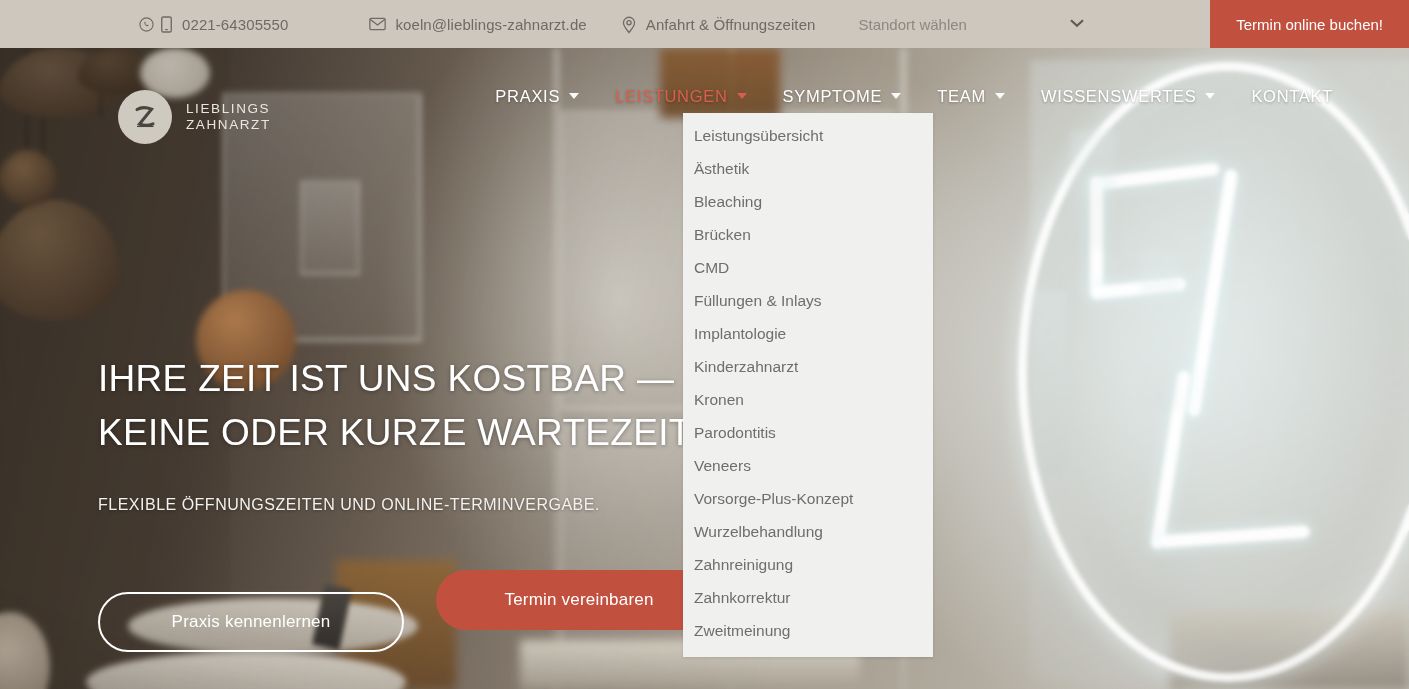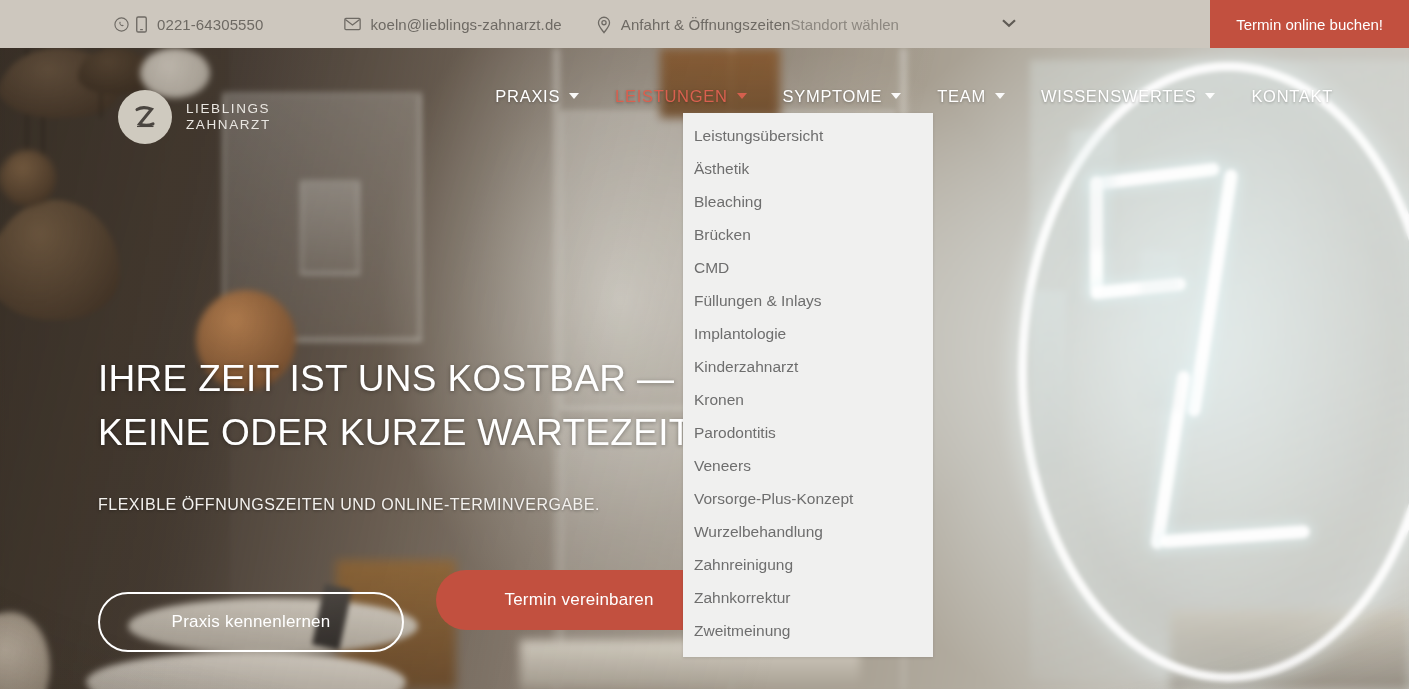--- a/index.html
+++ b/index.html
@@ -102,26 +102,27 @@
   }
 
   
   .topbar {
     position: absolute; left: 0; top: 0; width: 1409px; height: 48px;
     background: #cdc7be;
     display: flex; align-items: center;
     z-index: 40;
     font-size: 15px;
     color: #6a6660;
+    padding-left: 25px;
   }
   .topbar-inner { display: flex; align-items: center; flex: 1; height: 100%; padding-left: 113px; }
   .tb-item { display: flex; align-items: center; gap: 9px; color: #6e6a64; white-space: nowrap; }
   .tb-item.phone { margin-right: 81px; }
   .tb-item.mail  { margin-right: 34px; }
-  .tb-item.route { }
+  .tb-item.route { margin-right: 43px; }
   .tb-icons { display: flex; align-items: center; gap: 5px; }
   .tb-text { font-size: 15px; letter-spacing: 0.1px; }
 
   .loc-select {
     display: flex; align-items: center; justify-content: space-between;
     width: 226px; height: 100%;
     color: #8d8881; font-size: 15px;
   }
   .loc-caret { font-size: 12px; color: #5f5b55; }
 

